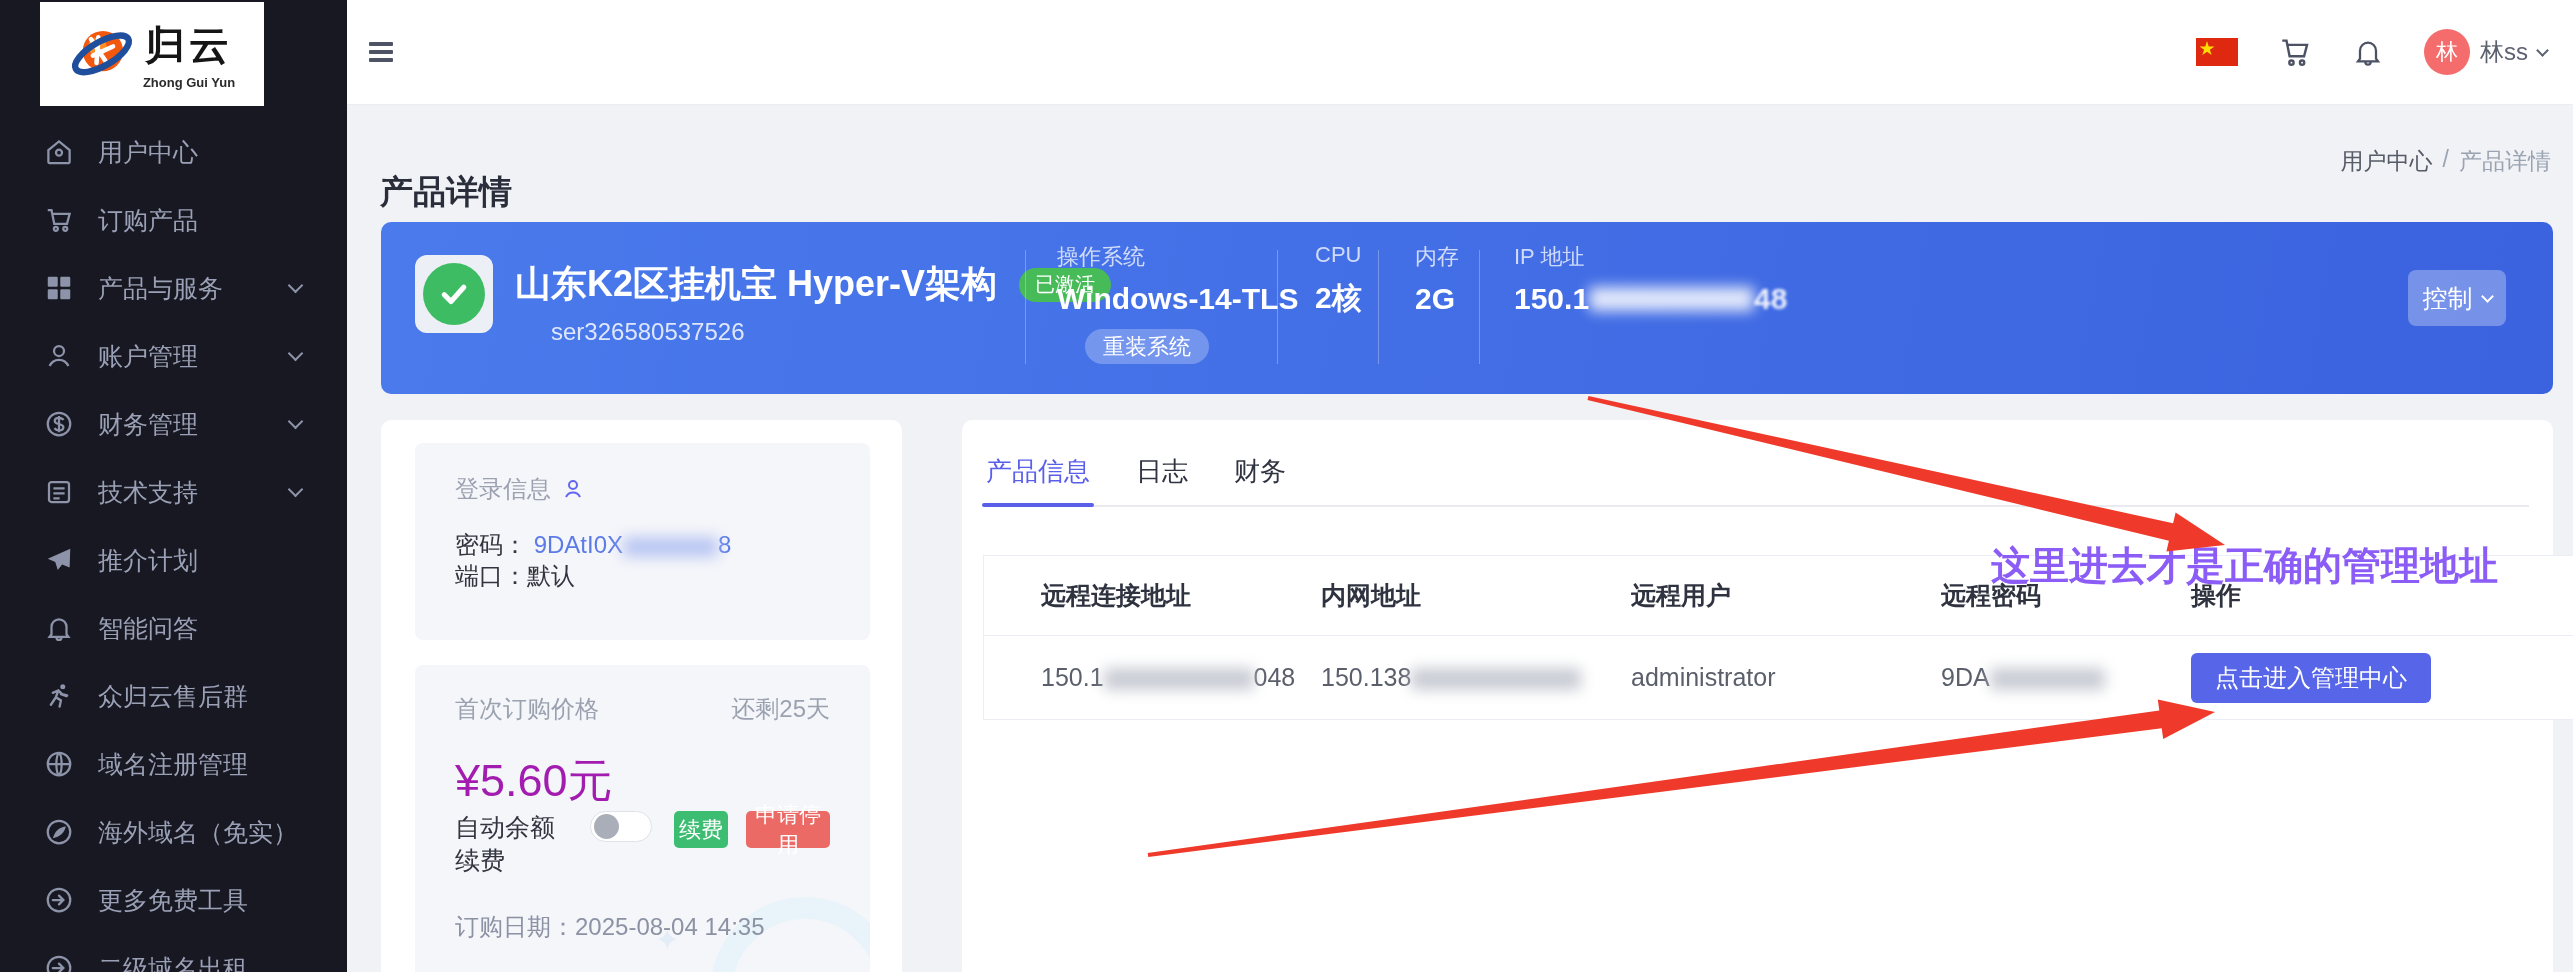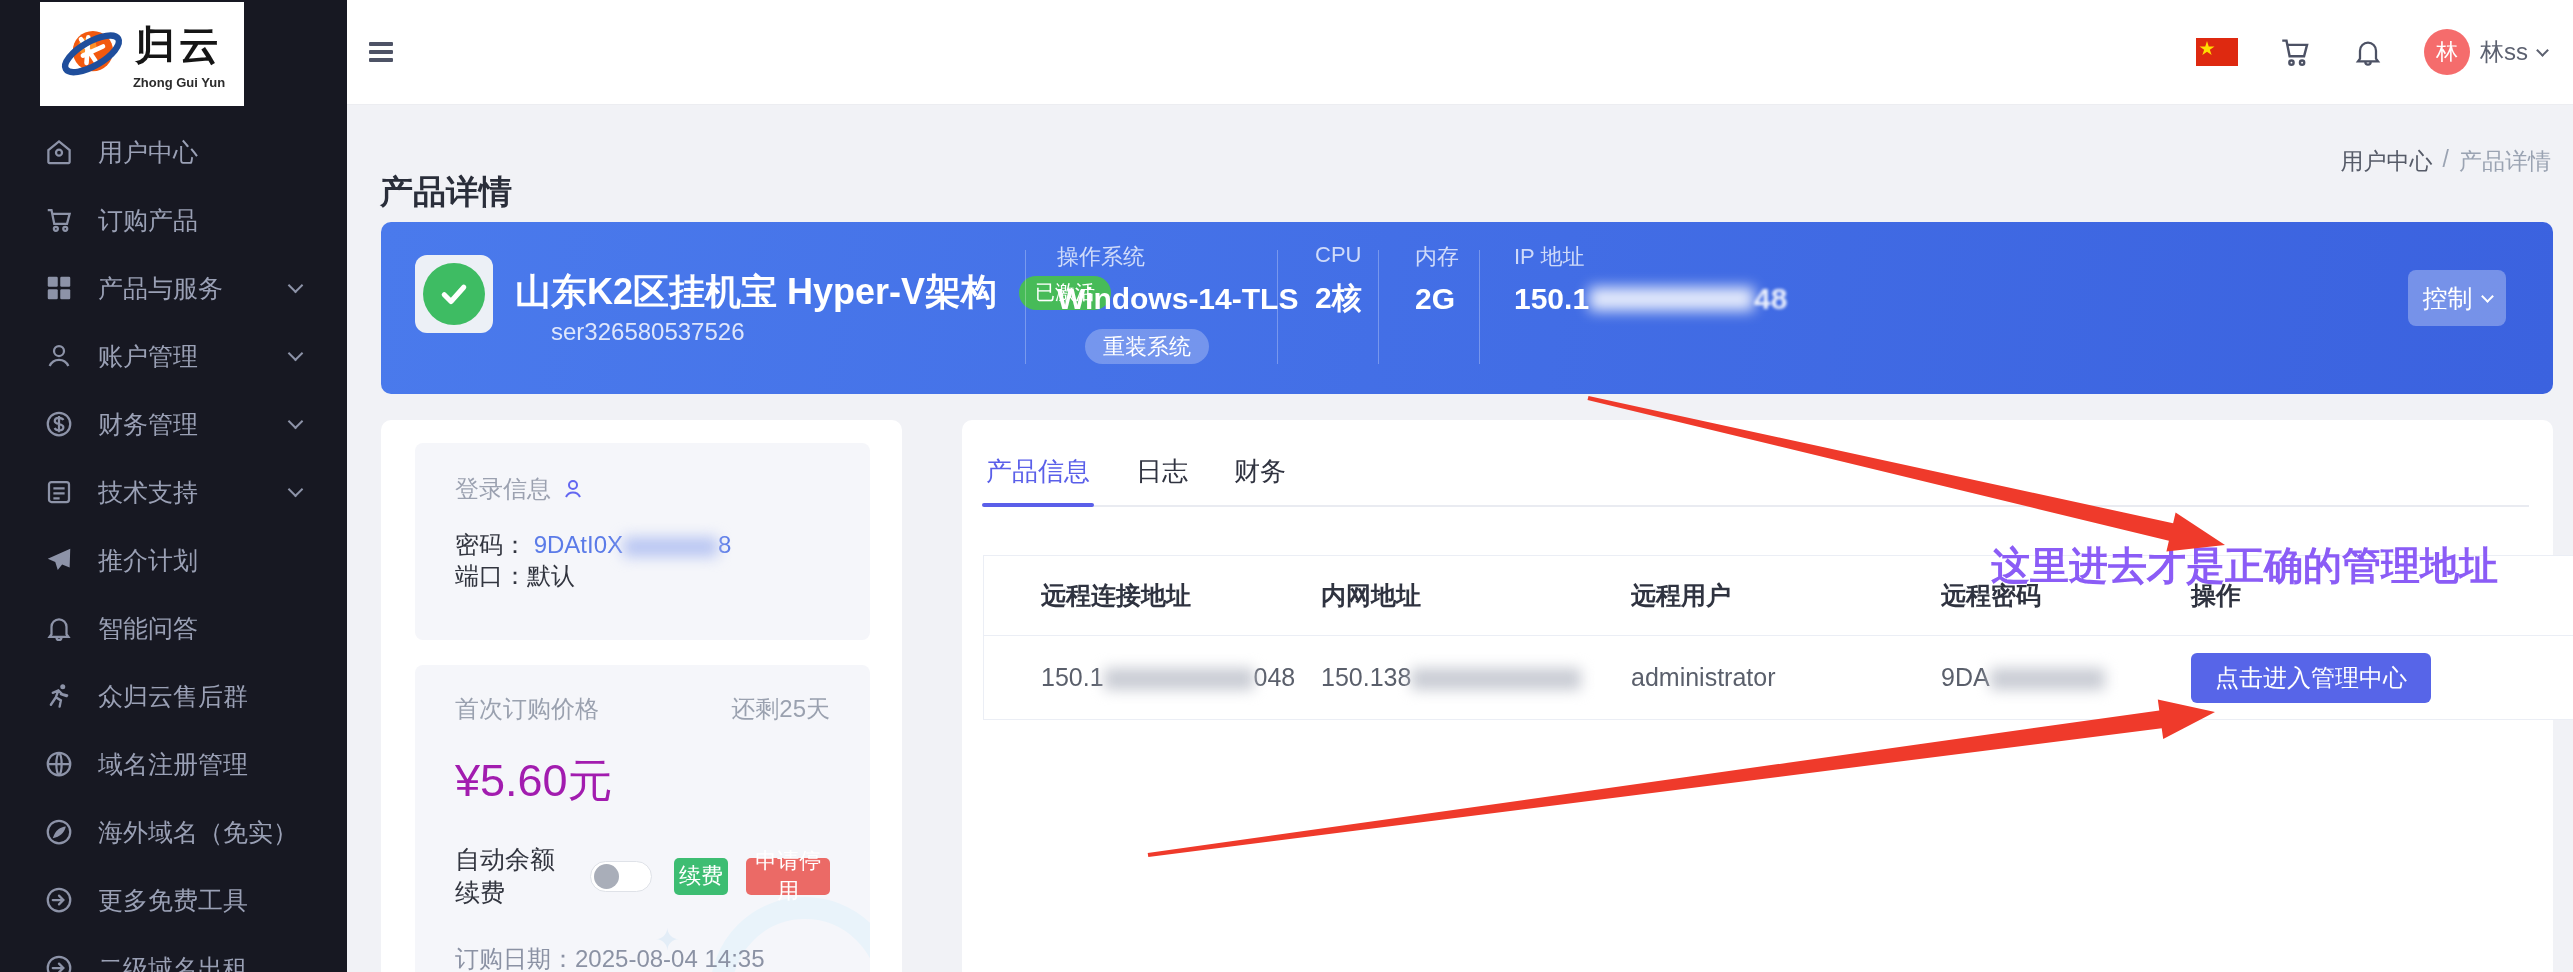--- a/index.html
+++ b/index.html
@@ -2,21 +2,21 @@
 <html><head>
 <meta charset="utf-8">
 <style>
   * { margin:0; padding:0; box-sizing:border-box; }
   html,body { width:2573px; height:972px; }
   body { font-family:"Liberation Sans","DejaVu Sans",sans-serif; }
   .page { position:relative; width:2573px; height:972px; overflow:hidden; background:#f1f2f6; }
 
   
   .sidebar { position:absolute; left:0; top:0; width:347px; height:972px; background:#171822; z-index:5; }
-  .logo-box { position:absolute; left:40px; top:2px; width:204px; height:104px; background:#fff; display:flex; align-items:center; justify-content:center; gap:8px; cursor:pointer; }
+  .logo-box { position:absolute; left:40px; top:2px; width:224px; height:104px; background:#fff; display:flex; align-items:center; justify-content:center; gap:8px; cursor:pointer; }
   .logo-cn { font-size:40px; font-weight:700; color:#151515; letter-spacing:4px; font-family:"Liberation Serif","DejaVu Serif",serif; }
   .logo-en { font-size:13px; font-weight:700; color:#2b2b2b; margin-top:2px; }
   .nav { position:absolute; top:118px; left:0; right:0; }
   .nav-item { height:68px; display:flex; align-items:center; padding-left:44px; color:#9aa0b5; font-size:25px; cursor:pointer; }
   .nav-icon { width:30px; height:30px; margin-right:24px; color:#8d93a8; flex:none; display:flex; align-items:center; justify-content:center; }
   .nav-icon svg { width:30px; height:30px; }
   .cv { display:inline-block; width:11px; height:11px; border-right:2.5px solid currentColor; border-bottom:2.5px solid currentColor; transform:rotate(45deg); }
   .nav-cv { margin-left:auto; margin-right:46px; color:#8d93a8; margin-top:-6px; }
 
   
@@ -35,21 +35,21 @@
   
   .page-title { position:absolute; left:380px; top:170px; font-size:33px; font-weight:700; color:#2a2e3a; z-index:2; }
   .breadcrumb { position:absolute; right:22px; top:146px; font-size:23px; color:#9aa3b2; z-index:2; display:flex; gap:10px; }
   .crumb-a { color:#565b68; cursor:pointer; }
 
   
   .banner { position:absolute; left:381px; top:222px; width:2172px; height:172px; border-radius:10px;
             background:linear-gradient(100deg,#4a7aec 0%,#3b62df 100%); z-index:2; color:#fff; }
   .check-tile { position:absolute; left:34px; top:33px; width:78px; height:78px; background:#ecf0f6; border-radius:12px; display:flex; align-items:center; justify-content:center; }
   .check-circle { width:62px; height:62px; border-radius:50%; background:#3ebc63; display:flex; align-items:center; justify-content:center; }
-  .b-title { position:absolute; left:134px; top:46px; display:flex; align-items:center; gap:22px; }
+  .b-title { position:absolute; left:134px; top:38px; display:flex; align-items:center; gap:22px; }
   .b-title-text { font-size:36px; font-weight:700; }
   .badge { height:34px; padding:0 16px; border-radius:17px; background:#47bb58; font-size:20px; display:flex; align-items:center; }
   .b-serial { position:absolute; left:134px; top:96px; font-size:24px; color:rgba(255,255,255,.82);margin-left:36px; }
   .b-div { position:absolute; top:28px; height:114px; width:1px; background:rgba(255,255,255,.28); }
   .spec { position:absolute; top:20px; }
   .spec-label { font-size:22px; color:rgba(255,255,255,.75); }
   .spec-value { margin-top:10px; font-size:30px; font-weight:700; display:flex; align-items:center; }
   .pill-btn { margin-top:13px; margin-left:28px; width:124px; height:35px; border-radius:18px; background:rgba(255,255,255,.26); color:#fff; font-size:22px; display:flex; align-items:center; justify-content:center; cursor:pointer; border:none; }
   .control-btn { position:absolute; right:47px; top:48px; width:98px; height:56px; border-radius:8px; background:rgba(255,255,255,.3); color:#fff; font-size:25px; display:flex; align-items:center; justify-content:center; gap:10px; cursor:pointer; border:none; }
   .control-btn .cv { width:9px; height:9px; border-width:2px; margin-top:-4px; }
@@ -64,21 +64,21 @@
   .card-left { position:absolute; left:381px; top:420px; width:521px; height:620px; background:#fff; border-radius:10px; z-index:2; }
   .gbox { position:absolute; left:34px; width:455px; background:#f5f6fa; border-radius:8px; overflow:hidden; }
   .gbox.login { top:23px; height:197px; padding:30px 40px 0; }
   .login-head { display:flex; align-items:center; gap:10px; color:#9ba1b0; font-size:24px; }
   .login-head svg { color:#6366f1; }
   .login-rows { margin-top:24px; font-size:24px; color:#32353f; line-height:31px; }
   .pwd-val { color:#5b7be8; }
   .gbox.price { top:245px; height:362px; padding:28px 40px 0; }
   .price-head { display:flex; justify-content:space-between; color:#9aa1af; font-size:24px; }
   .price-val { margin-top:26px; font-size:45px; color:#a21caf; }
-  .renew-row { margin-top:32px; display:flex; align-items:center; font-size:25px; color:#32353f; position:relative; z-index:1; }
+  .renew-row { display:flex; font-size:25px; color:#32353f; position:relative; z-index:1; }
   .toggle { margin-left:14px; width:62px; height:31px; border-radius:16px; background:#fff; border:1px solid #dfe2e8; position:relative; cursor:pointer; flex:none; }
   .toggle-knob { position:absolute; left:3px; top:2px; width:25px; height:25px; border-radius:50%; background:#a9aeb9; }
   .btn { border:none; color:#fff; border-radius:5px; font-size:22px; cursor:pointer; display:flex; align-items:center; justify-content:center; }
   .btn-renew { margin-left:22px; width:68px; height:37px; background:#3dbd72; }
   .btn-stop  { margin-left:18px; width:104px; height:37px; background:#eb6a66; }
   .meta { color:#8b92a4; font-size:24px; position:relative; z-index:1; }
   .meta.m1 { margin-top:34px; }
   .decor1 { position:absolute; right:-30px; bottom:-60px; width:190px; height:190px; border-radius:50%; border:22px solid #e9f3fa; }
   .decor3 { position:absolute; right:190px; bottom:70px; color:#e3edf7; font-size:30px; }
 

